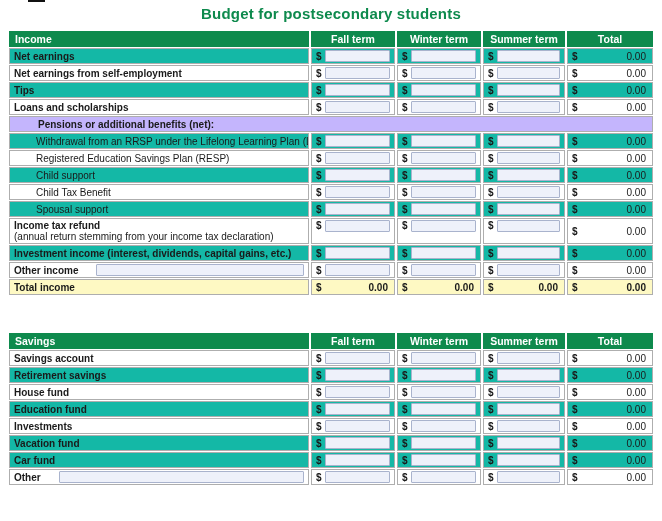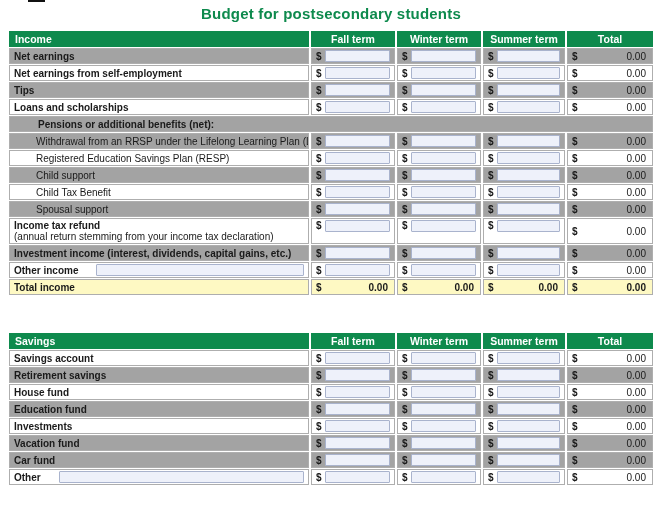--- a/index.html
+++ b/index.html
@@ -51,24 +51,24 @@
     text-align: center;
   }
   th.label-col { text-align: left; padding-left: 6px; }
   td {
     border: 1px solid #aeaeae;
     height: 12px;
     padding: 1px 4px;
     overflow: hidden;
     white-space: nowrap;
   }
-  tr.shade-gray  td { background: #a3a3a3; }
+  tr.shade-gray  td { background: #14b8a6; }
   tr.shade-white td { background: #ffffff; }
   td.section-cell {
-    background: #a3a3a3;
+    background: #c4b5fd;
     font-weight: bold;
     padding-left: 28px;
   }
   tr.total-row td {
     background: #fef9c3;
     font-weight: bold;
   }
   td.label-cell { font-weight: bold; }
   td.label-cell.indent { padding-left: 26px; font-weight: normal; }
   td.label-cell .sub { font-weight: normal; }

